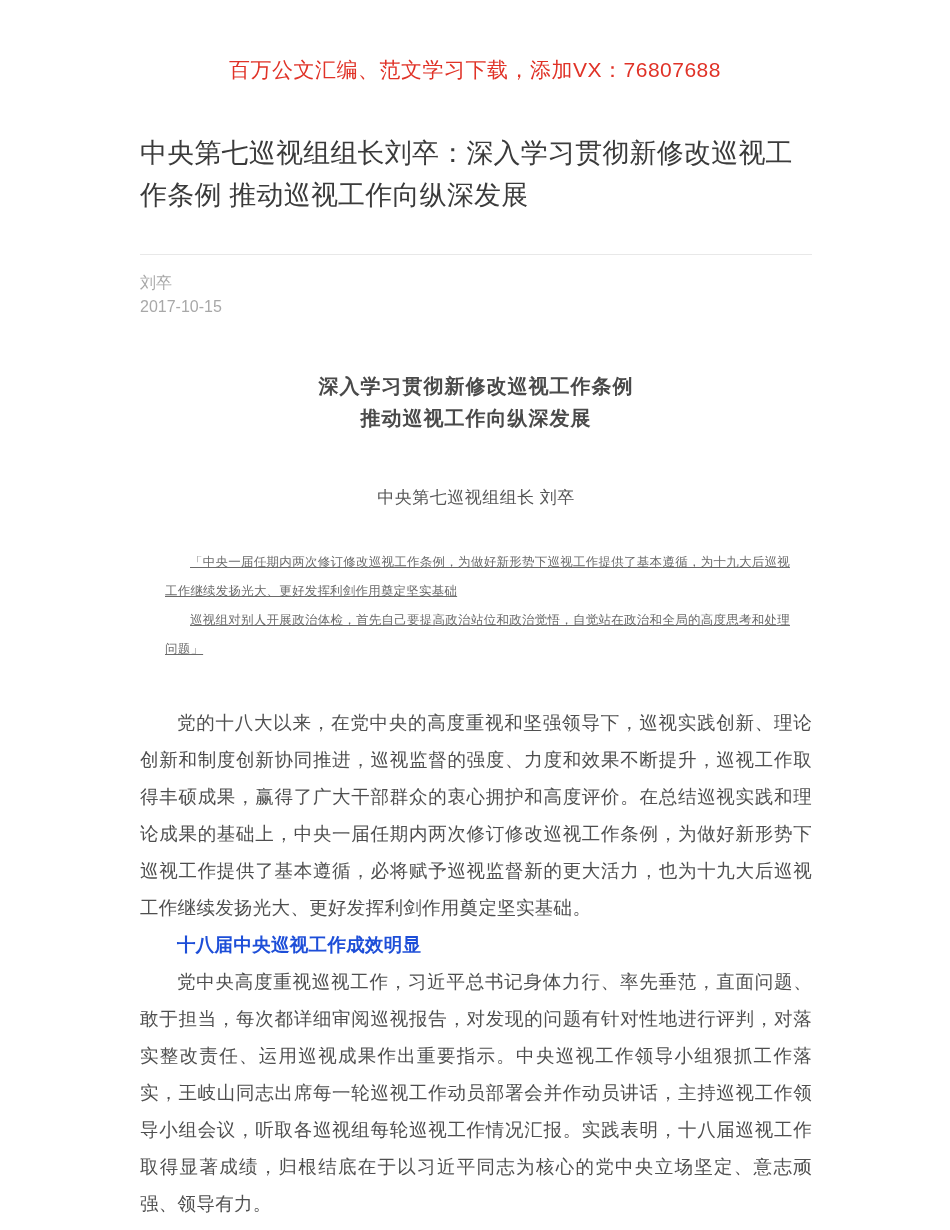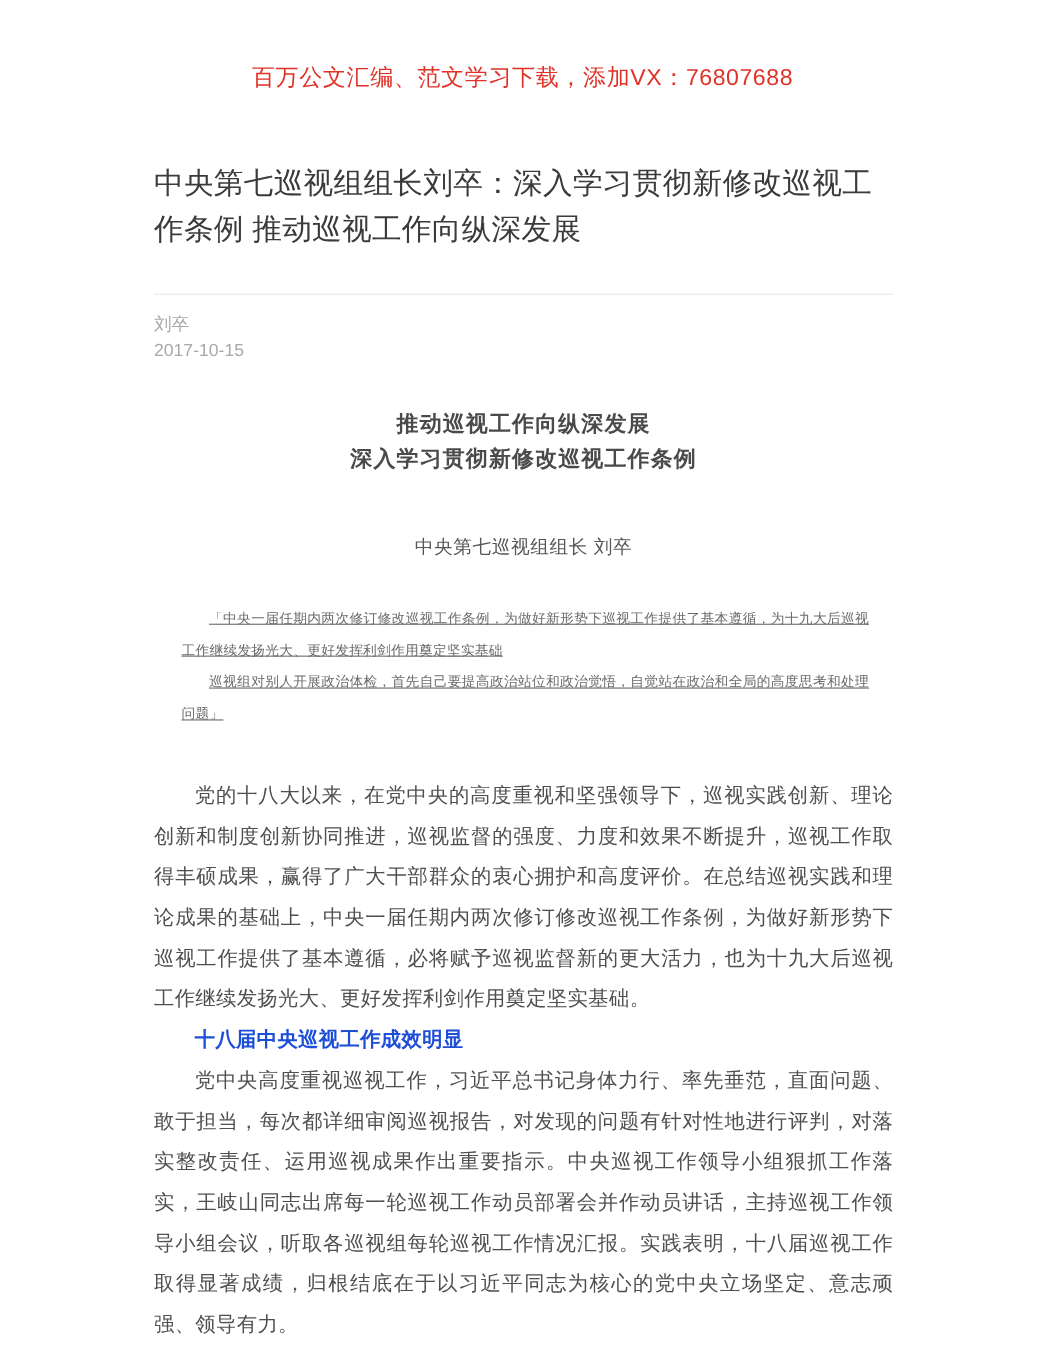--- a/index.html
+++ b/index.html
@@ -34,21 +34,21 @@
     color: #e03227;
     font-size: 21px;
     letter-spacing: 0.5px;
     font-family: "Liberation Sans", "DejaVu Sans", sans-serif;
     white-space: nowrap;
   }
 
   
   .article-head {
     position: absolute;
-    top: 145px;
+    top: 132px;
     left: 140px;
     width: 672px;
   }
   .article-title {
     font-size: 27px;
     line-height: 42px;
     color: #3b3b3b;
     font-weight: 400;
     margin: 0;
     letter-spacing: 0.2px;
@@ -146,22 +146,22 @@
     <div class="title-divider"></div>
     <div class="meta-block">
       <div class="meta-line">刘卒</div>
       <div class="meta-line">2017-10-15</div>
     </div>
   </div>
 
   <div class="content">
 
     <div class="doc-heading">
+      <div>深入学习贯彻新修改巡视工作条例</div>
       <div>推动巡视工作向纵深发展</div>
-      <div>深入学习贯彻新修改巡视工作条例</div>
     </div>
 
     <div class="doc-byline">中央第七巡视组组长 刘卒</div>
 
     <div class="lead-block">
       <div class="lead-para">「中央一届任期内两次修订修改巡视工作条例，为做好新形势下巡视工作提供了基本遵循，为十九大后巡视工作继续发扬光大、更好发挥利剑作用奠定坚实基础</div>
       <div class="lead-para">巡视组对别人开展政治体检，首先自己要提高政治站位和政治觉悟，自觉站在政治和全局的高度思考和处理问题」</div>
     </div>
 
     <div class="body-block">

